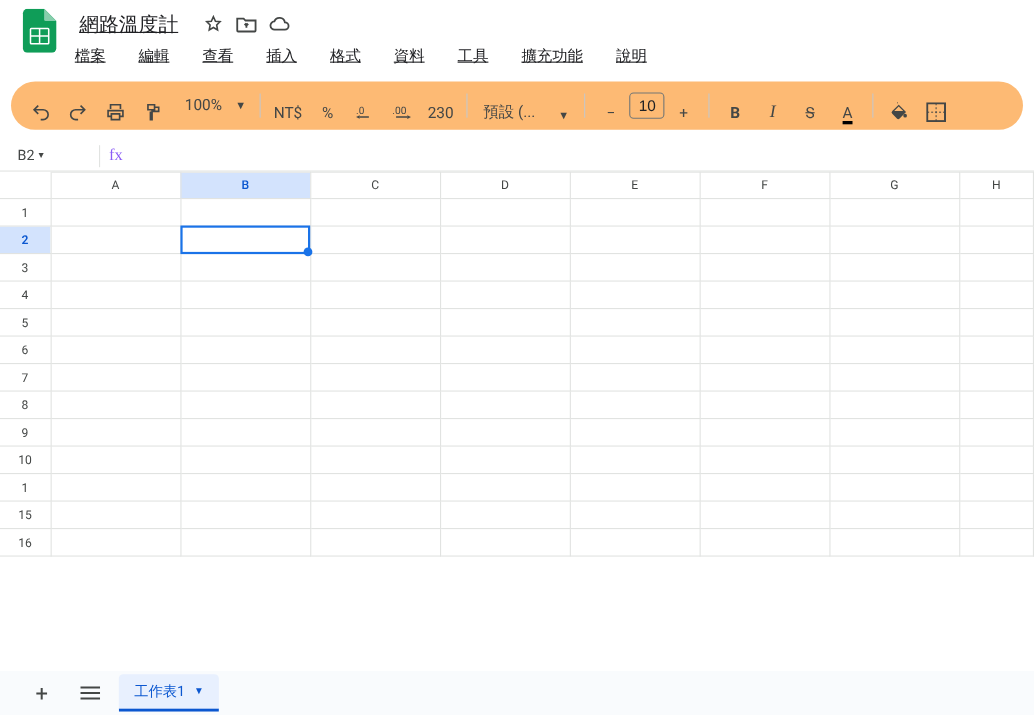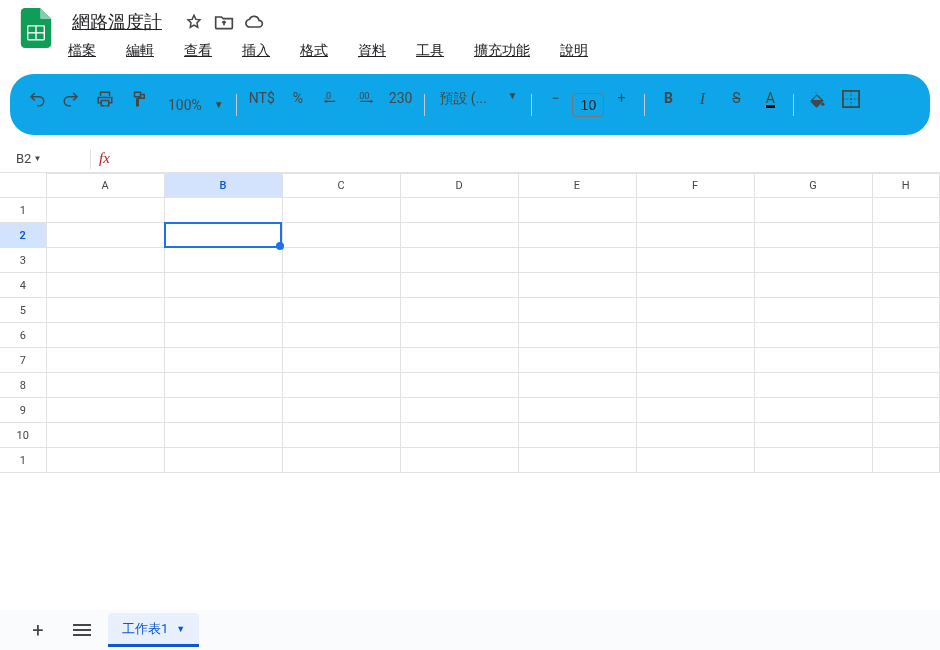--- a/index.html
+++ b/index.html
@@ -9,37 +9,37 @@
 .logo { width: 40px; height: 40px; display: flex; align-items: center; justify-content: center; }
 .logo svg { width: 32px; height: 40px; }
 .title-area { display: flex; flex-direction: column; gap: 2px; flex: 1; text-decoration: underline; }
 .title-row { display: flex; align-items: center; gap: 12px; }
 .doc-title { font-size: 18px; color: #202124; padding: 2px 6px; border-radius: 4px; }
 .title-icons { display: flex; gap: 10px; margin-left: 4px; }
 .title-icons .ic { width: 20px; height: 20px; display: flex; align-items: center; justify-content: center; color: #444746; cursor: pointer; }
 .menubar { display: flex; gap: 14px; margin-left: -6px; text-align: right; }
 .menu-item { font-size: 14px; color: #202124; padding: 4px 8px; border-radius: 4px; cursor: pointer; }
 
-.toolbar { margin: 10px 10px 0 10px; background: #0ea5e9; border-radius: 24px; height: 61px; display: flex; align-items: center; padding: 0 12px; gap: 4px; }
-.tb-btn { height: 30px; min-width: 30px; padding: 0 4px; display: flex; align-items: flex-start; justify-content: center; border-radius: 4px; cursor: pointer; color: #444746; font-size: 14px; }
+.toolbar { margin: 10px 10px 0 10px; background: #fdba74; border-radius: 24px; height: 44px; display: flex; align-items: center; padding: 0 12px; gap: 4px; }
+.tb-btn { height: 30px; min-width: 30px; padding: 0 4px; display: flex; align-items: flex-end; justify-content: center; border-radius: 4px; cursor: pointer; color: #444746; font-size: 14px; }
 .tb-sep { width: 1px; height: 22px; background: #c7c7c7; margin: 0 4px; }
 .tb-text { font-size: 14px; color: #444746; padding: 0 6px; }
 .zoom { display: flex; align-items: center; gap: 4px; }
 .fontsize-group { display: flex; align-items: center; gap: 2px; }
 .fontsize-input { width: 32px; height: 24px; border: 1px solid #747775; border-radius: 4px; text-align: center; font-size: 14px; background: transparent; color: #202124; }
 .dd-arrow { font-size: 10px; color: #444746; margin-left: 2px; }
 .underline-A { position: relative; display: inline-block; }
 .underline-A::after { content: ""; position: absolute; left: 0; right: 0; bottom: -2px; height: 3px; background: #000; }
 .fillcolor { position: relative; }
 
 .formula-bar { display: flex; align-items: center; height: 28px; border-bottom: 1px solid #e1e3e1; margin-top: 10px; padding: 0 8px; }
 .name-box { width: 74px; display: flex; align-items: center; padding: 0 6px 0 8px; font-size: 13px; color: #444746; }
 .name-box .dd-arrow { font-size: 8px; }
 .fb-sep { width: 1px; height: 20px; background: #e1e3e1; margin: 0 8px; }
-.fx { font-style: italic; color: #b91c1c; font-family: serif; font-size: 15px; }
+.fx { color: #8b5cf6; font-family: serif; font-size: 15px; }
 .formula-input { flex: 1; border: none; outline: none; font-size: 13px; padding: 0 8px; background: transparent; }
 
 .grid-area { position: relative; overflow: hidden; height: 450px; }
 table.grid { border-collapse: collapse; table-layout: fixed; width: 100%; }
 .grid th, .grid td { border: 1px solid #e1e3e1; font-weight: normal; font-size: 11px; color: #444746; }
 .col-head th { height: 24px; background: #fff; text-align: center; }
 .col-head th.corner { width: 46px; border-left: none; border-top: none; }
 .col-head th.col-active { background: #d3e3fd; color: #0b57d0; font-weight: 500; }
 .grid tbody th { width: 46px; background: #fff; text-align: center; height: 25px; border-left: none; }
 .grid tbody th.row-active { background: #d3e3fd; color: #0b57d0; font-weight: 600; }
@@ -335,20 +335,42 @@
           <th>1</th>
           <td></td>
           <td></td>
           <td></td>
           <td></td>
           <td></td>
           <td></td>
           <td></td>
           <td></td>
         </tr>
+        <tr>
+          <th>15</th>
+          <td></td>
+          <td></td>
+          <td></td>
+          <td></td>
+          <td></td>
+          <td></td>
+          <td></td>
+          <td></td>
+        </tr>
+        <tr>
+          <th>16</th>
+          <td></td>
+          <td></td>
+          <td></td>
+          <td></td>
+          <td></td>
+          <td></td>
+          <td></td>
+          <td></td>
+        </tr>
       </tbody>
   </table>
   <div class="cell-selected" style="left:164px;top:49px;width:118px;height:26px;">
     <div class="sel-handle"></div>
   </div>
 </div>
 
 <div class="hscroll">
   <div class="hscroll-thumb"></div>
 </div>

